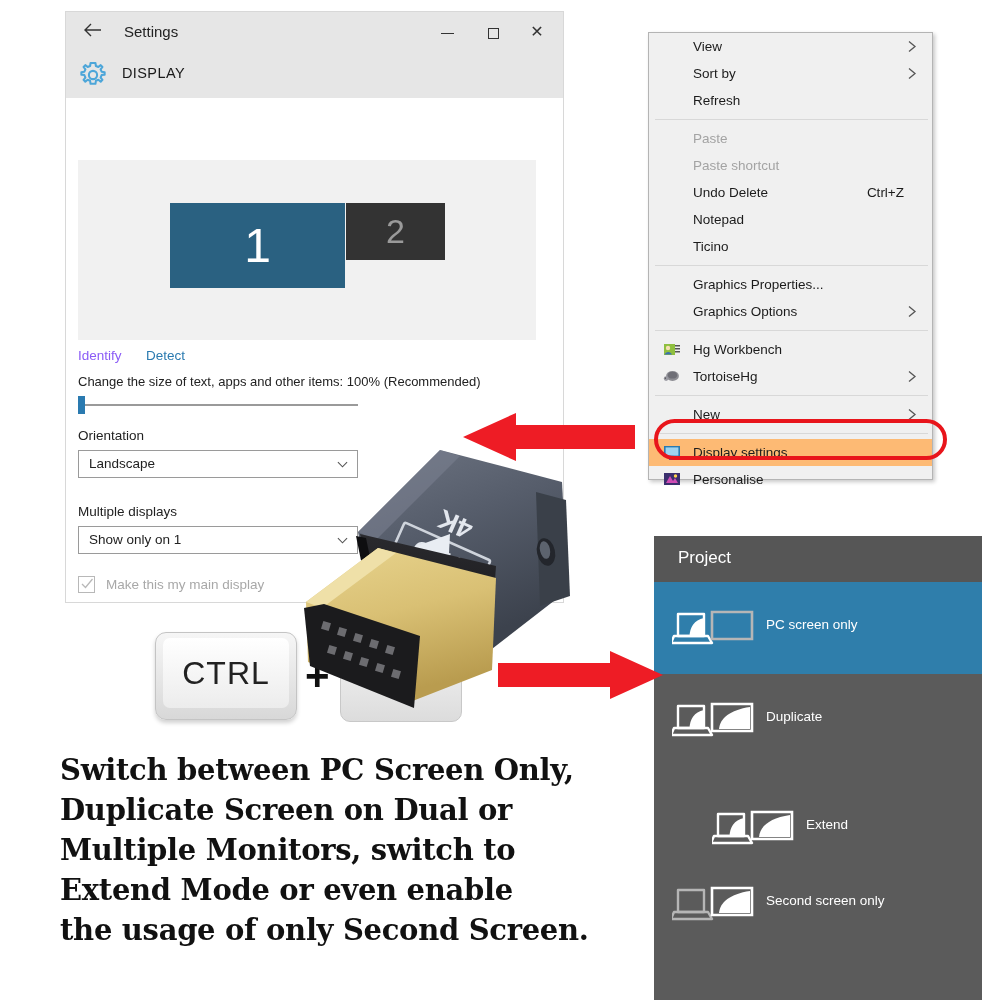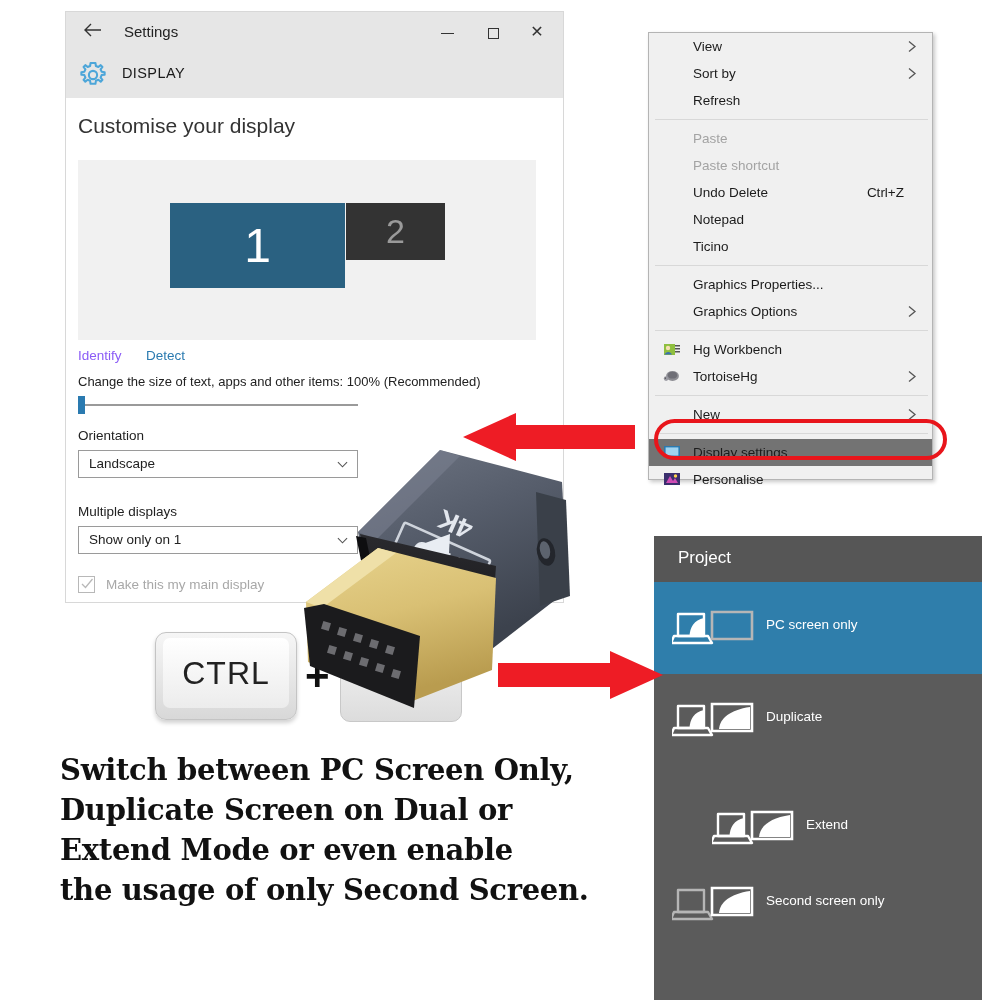--- a/index.html
+++ b/index.html
@@ -141,21 +141,21 @@
   #context-menu{
     position:absolute; left:648px; top:32px; width:285px; height:448px;
     background:#f0f0f0; border:1px solid #b4b4b4;
     box-shadow:2px 2px 4px rgba(0,0,0,.22);
   }
   #context-menu .item{
     position:relative; height:27px; line-height:27px; padding-left:44px;
     font-size:13.5px; color:#1b1b1b; white-space:nowrap;
   }
   #context-menu .item.disabled{ color:#a3a3a3; }
-  #context-menu .item.selected{ background:#737373;text-decoration:underline; }
+  #context-menu .item.selected{ background:#fdba74;text-decoration:underline; }
   #context-menu .item .accel{
     position:absolute; right:28px; top:0; font-size:13.5px; color:#1b1b1b;
   }
   #context-menu .item .chev{
     position:absolute; right:14px; top:7px; width:12px; height:13px;
   }
   #context-menu .sep{
     height:1px; background:#d8d8d8; margin:5px 4px 5px 6px;
   }
   .mi-icon{ position:absolute; left:14px; top:5px; width:18px; height:17px; }
@@ -250,21 +250,20 @@
       <g fill="none" stroke="#4da6d9" stroke-width="2.2">
         <circle cx="16" cy="16" r="4.4"></circle>
         <path d="M16 3.2 l2.6 0 .5 3.2 2.6 1.1 2.5-2 1.9 1.9 -2 2.5 1.1 2.6 3.2 .5 0 2.6 -3.2 .5 -1.1 2.6 2 2.5 -1.9 1.9 -2.5-2 -2.6 1.1 -.5 3.2 -2.6 0 -2.6 0 -.5-3.2 -2.6-1.1 -2.5 2 -1.9-1.9 2-2.5 -1.1-2.6 -3.2-.5 0-2.6 3.2-.5 1.1-2.6 -2-2.5 1.9-1.9 2.5 2 2.6-1.1 .5-3.2 z" stroke-linejoin="round"></path>
       </g>
     </svg>
     <div id="display-label">DISPLAY</div>
   </div>
 
   <div id="settings-body">
 
-    <div id="customise-heading">Customise your display</div>
 
     <div id="monitor-preview">
       <div id="monitor-1">
         <div class="num">1</div>
       </div>
       <div id="monitor-2">
         <div class="num">2</div>
       </div>
     </div>
 
@@ -489,15 +488,16 @@
       <rect x="60" y="218" width="8" height="8" transform="rotate(17 64 222)"></rect>
       <rect x="76" y="224" width="8" height="8" transform="rotate(17 80 228)"></rect>
       <rect x="92" y="230" width="8" height="8" transform="rotate(17 96 234)"></rect>
     </g>
   </g>
 </svg>
 
 <div id="caption">
     <span class="line">Switch between PC Screen Only,</span>
     <span class="line">Duplicate Screen on Dual or</span>
+    <span class="line">Multiple Monitors, switch to</span>
     <span class="line">Extend Mode or even enable</span>
     <span class="line">the usage of only Second Screen.</span>
   </div>
 
 </body></html>

